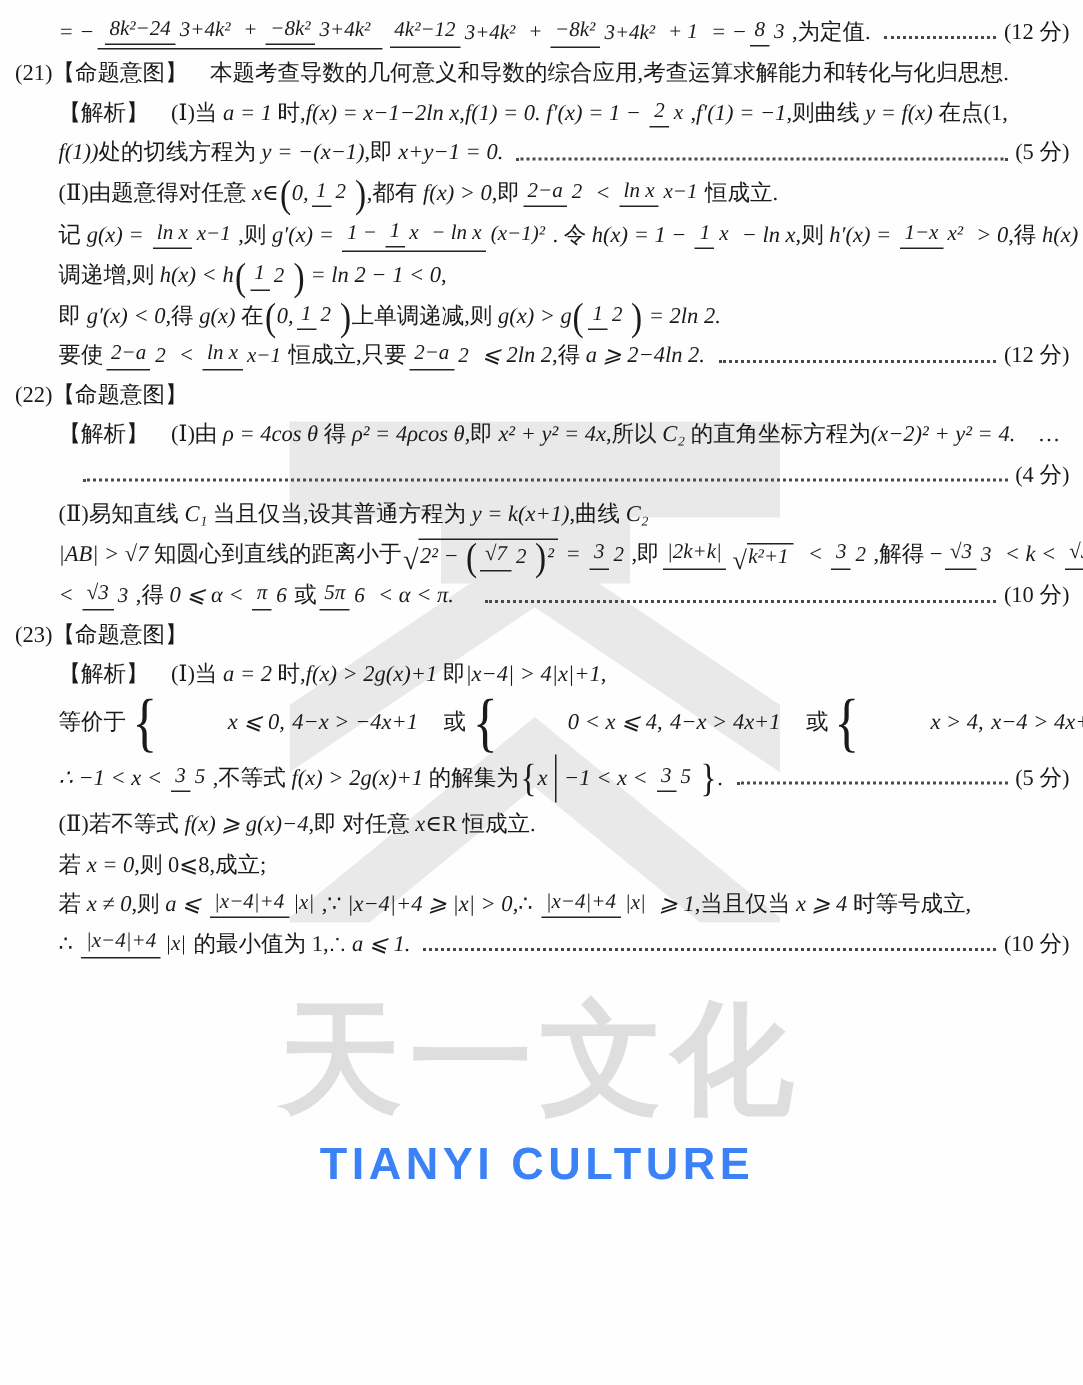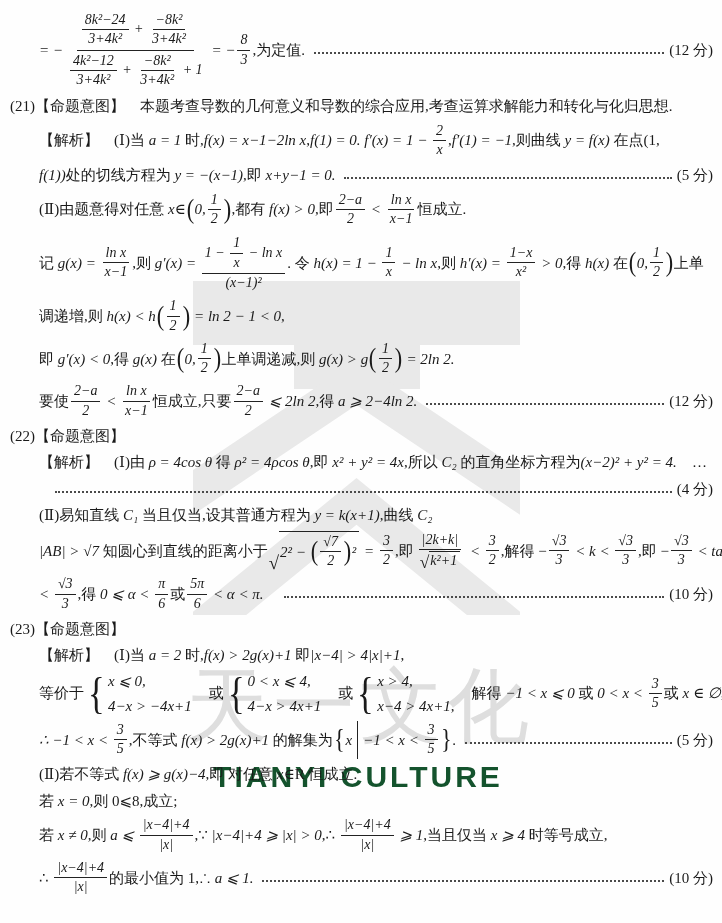--- a/index.html
+++ b/index.html
@@ -13,52 +13,52 @@
   #wm{position:absolute; inset:0; z-index:0;}
   .wm-logo{position:absolute; left:193px; top:281px; width:327px; height:334px;}
   .wm-logo > div{position:absolute; background:#e9e9e9;}
   .wm-rect{left:0; top:0; width:327px; height:64px;}
   .wm-mid{left:101px; top:64px; width:126px; height:44px;}
   .wm-chev1{left:0; top:0; width:327px; height:334px;
     clip-path:polygon(0% 56.6%,50% 23.7%,100% 56.6%,100% 70%,50% 37.1%,0% 70%);}
   .wm-chev2{left:0; top:0; width:327px; height:334px;
     clip-path:polygon(0% 99%,50% 59%,100% 99%,100% 113%,50% 73%,0% 113%);}
   .wm-cn{position:absolute; left:186px; top:660px; width:348px;
-    font-size:82px; font-weight:normal; letter-spacing:5px; color:#dedede;
+    font-size:82px; font-weight:bold; letter-spacing:5px; color:#dedede;
     font-family:"Liberation Serif",serif; white-space:nowrap; line-height:1.15;}
   .wm-en{position:absolute; left:188px; top:760px; width:340px; text-align:center;
-    font-size:30px; font-weight:bold; letter-spacing:3px; color:#14532d;
+    font-size:30px; font-weight:bold; letter-spacing:3px; color:#3b82f6;
     font-family:"Liberation Sans","DejaVu Sans",sans-serif; white-space:nowrap;}
   
   #doc{position:relative; z-index:1; padding-top:5px;}
   .line{display:flex; align-items:center; white-space:pre;
     padding-right:9px; margin:4.5px 0; min-height:22px; line-height:1.35;}
   .ind0{padding-left:10px;}
   .ind1{padding-left:39px;}
   .ind2{padding-left:50px;}
   .c{font-style:normal;}
   .b{font-weight:normal; font-style:normal;}
   .m{font-family:"Liberation Serif","DejaVu Serif",serif; font-style:italic;}
-  .frac{display:inline-flex; flex-direction:column; align-items:center;
+  .frac{display:inline-flex; flex-direction:row; align-items:center;
     vertical-align:middle; margin:1px 2px; line-height:1.18; font-size:14px;}
   .num{padding:0 3px 1px 3px; border-bottom:1px solid #222;
     display:inline-flex; align-items:center; justify-content:center;}
   .den{padding:1px 3px 0 3px; display:inline-flex; align-items:center; justify-content:center;}
   .sqrt{display:inline-flex; align-items:flex-end; margin:0 1px;}
   .rad{font-style:normal; font-size:1.25em; line-height:0.9; transform:translateY(1px);}
   .vinc{border-top:1px solid #222; padding:1px 3px 0 1px;
     display:inline-flex; align-items:center;}
   .grp{display:inline-flex; align-items:center;}
   .paren{font-style:normal; font-weight:300; font-size:1.75em; line-height:0.8;
     transform:scaleX(0.85);}
   .gc{display:inline-flex; align-items:center;}
   .cases{display:inline-flex; align-items:center; margin:0 2px;}
   .brace{font-style:normal; font-weight:300; font-size:2.9em; line-height:0.75;
     transform:scaleX(0.8); margin-right:1px;}
-  .col{display:inline-flex; flex-direction:column; align-items:flex-start; gap:5px;}
+  .col{display:inline-flex; flex-direction:row; align-items:flex-start; gap:5px;margin-left:44px;}
   .vbar{display:inline-block; width:1px; background:#222; align-self:stretch;
     margin:0 5px; min-height:2.1em;}
   .dots{flex:1 1 auto; min-width:18px; height:2px; border-bottom:2px dotted #4a4a4a;
     margin:0 5px; align-self:center; transform:translateY(2px);}
   .score{font-style:normal; white-space:pre;}
 </style>
 </head>
 <body>
 
 <div id="page">

